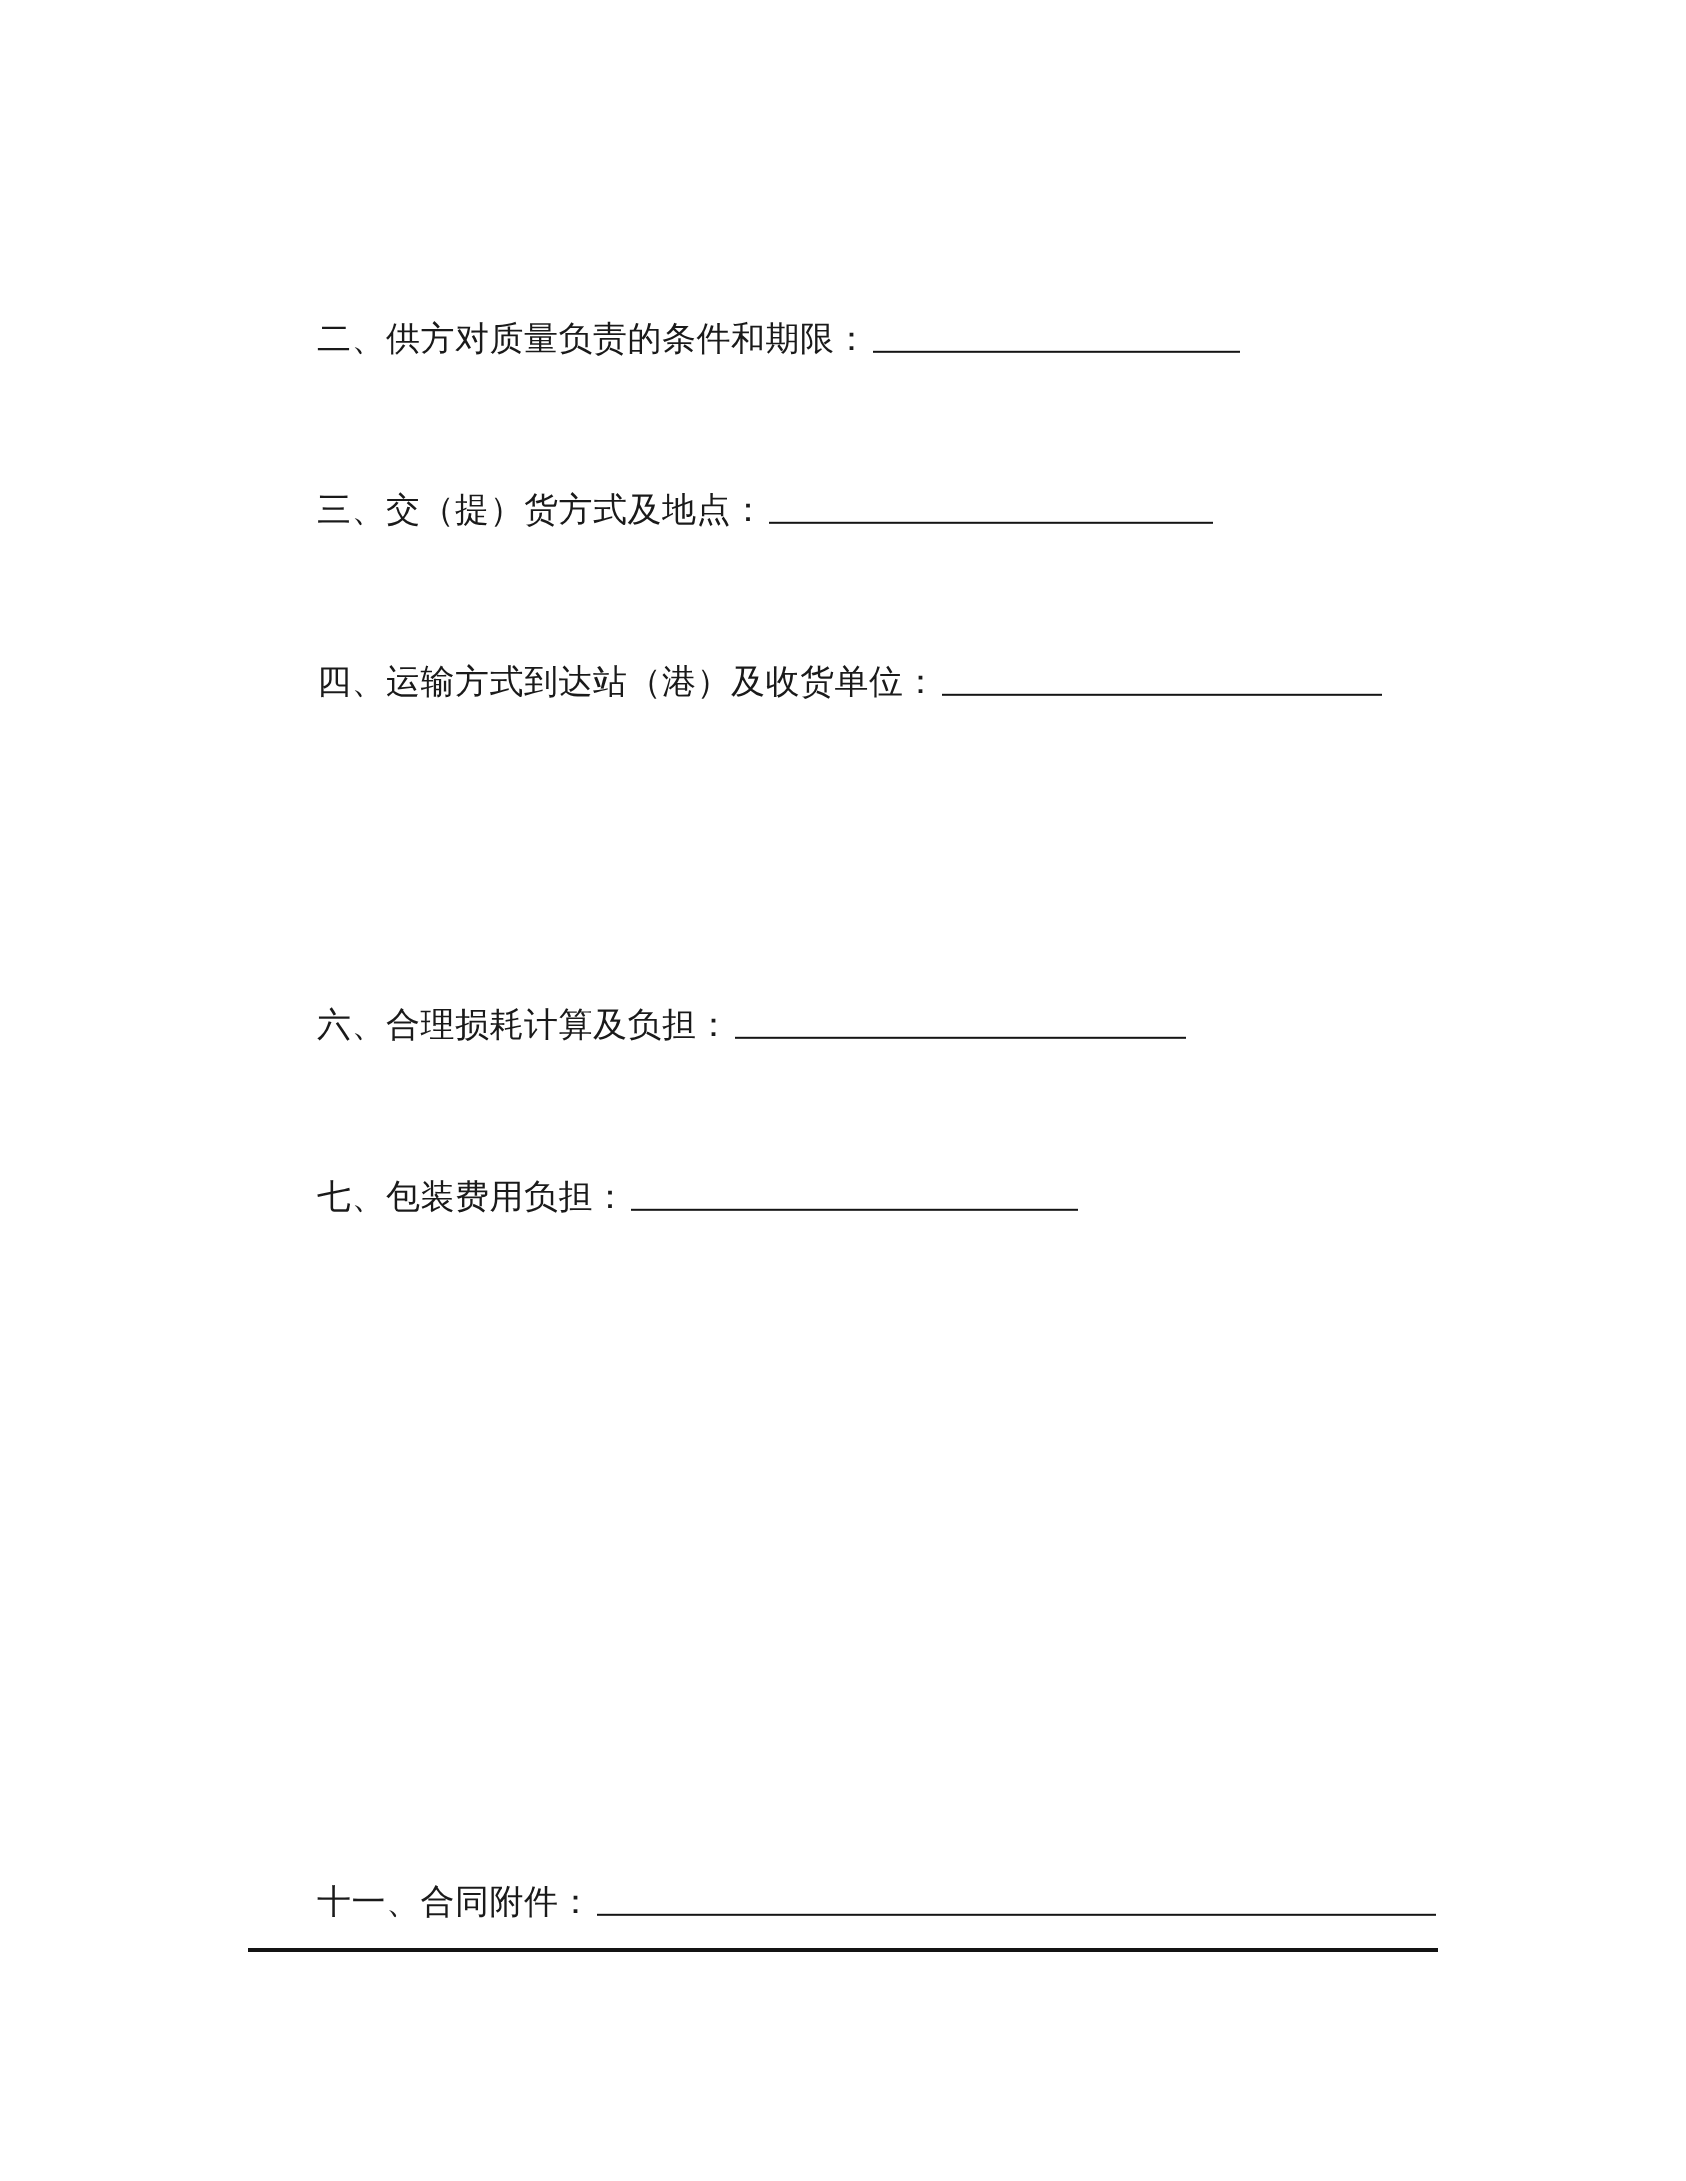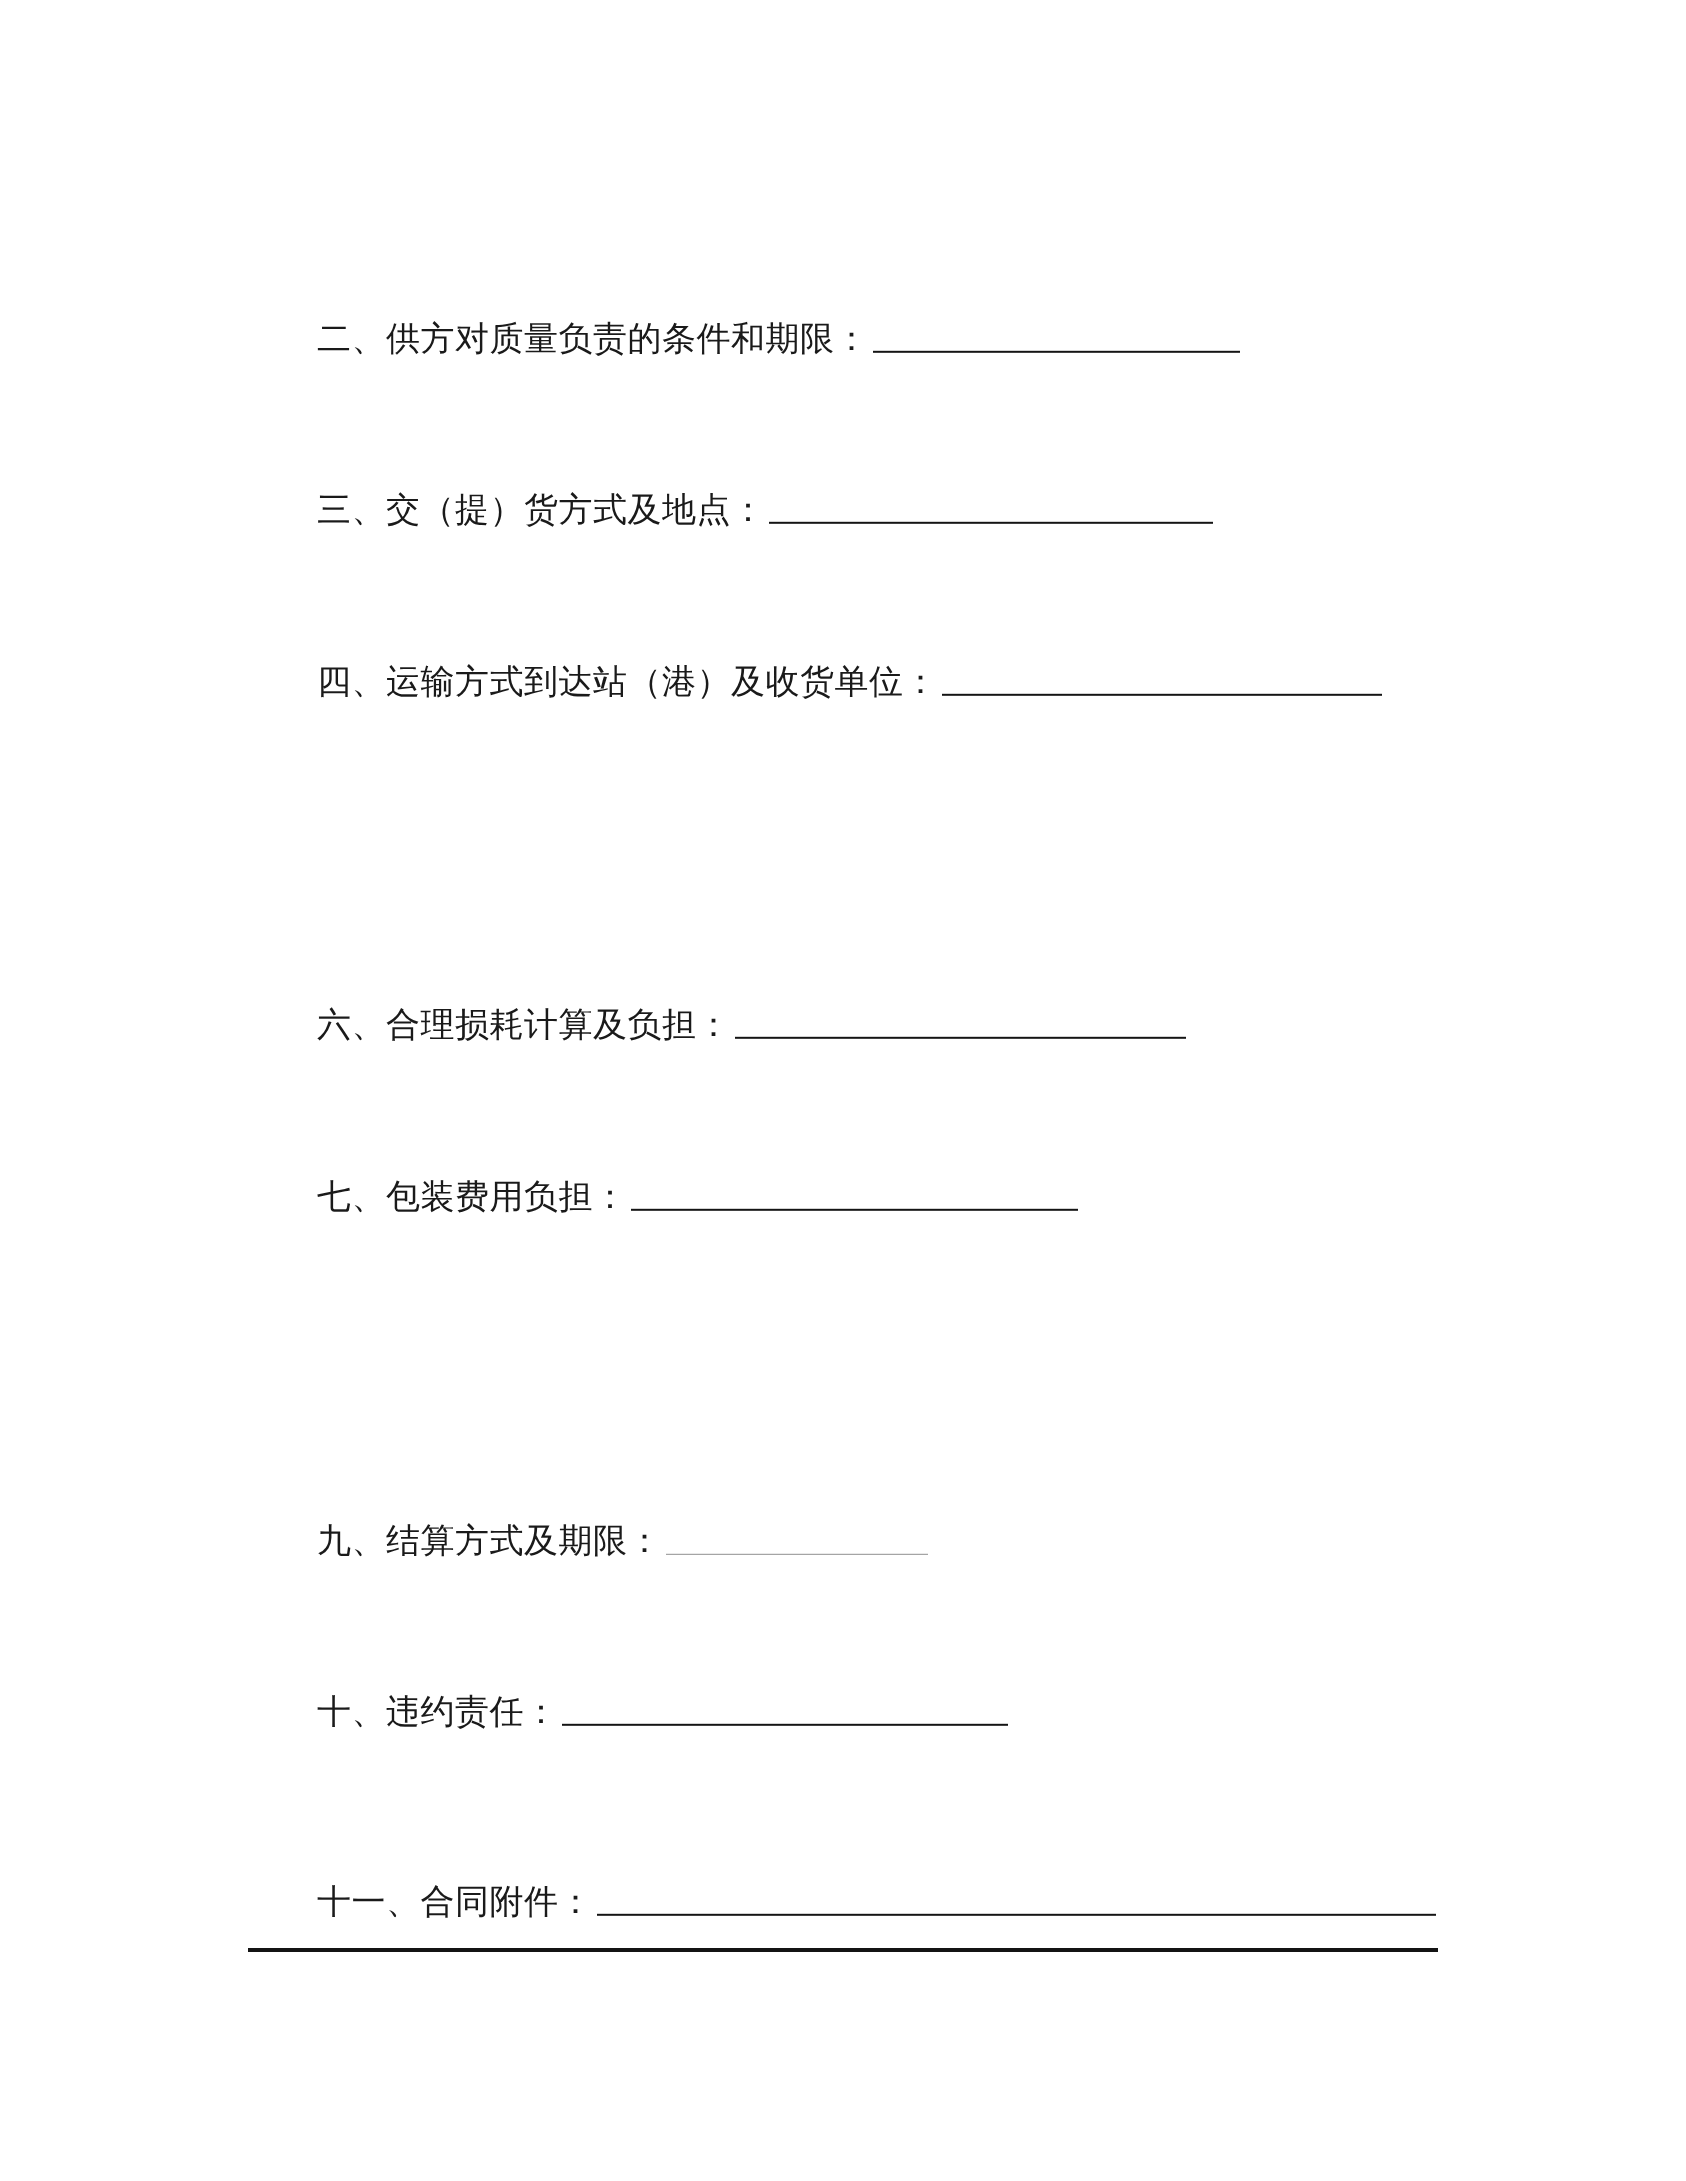--- a/index.html
+++ b/index.html
@@ -74,27 +74,21 @@
 
   <div class="row" style="top:1145px">
     <span class="label">七、包装费用负担：</span><span class="blank" style="width: 447px;"></span>
   </div>
 
   <div class="row" style="top:973px">
     <span class="label">六、合理损耗计算及负担：</span><span class="blank" style="width: 451px;"></span>
   </div>
 
 
-  <div class="row" style="top:1489px">
-    <span class="label">九、结算方式及期限：</span><span class="blank thin" style="width: 262px;"></span>
-  </div>
 
-  <div class="row" style="top:1660px">
-    <span class="label">十、违约责任：</span><span class="blank" style="width: 446px;"></span>
-  </div>
 
   <div class="row" style="top:1850px">
     <span class="label">十一、合同附件：</span><span class="blank" style="width: 839px;"></span>
   </div>
 
   <div class="footer-rule"></div>
 
 </div>
 
 

